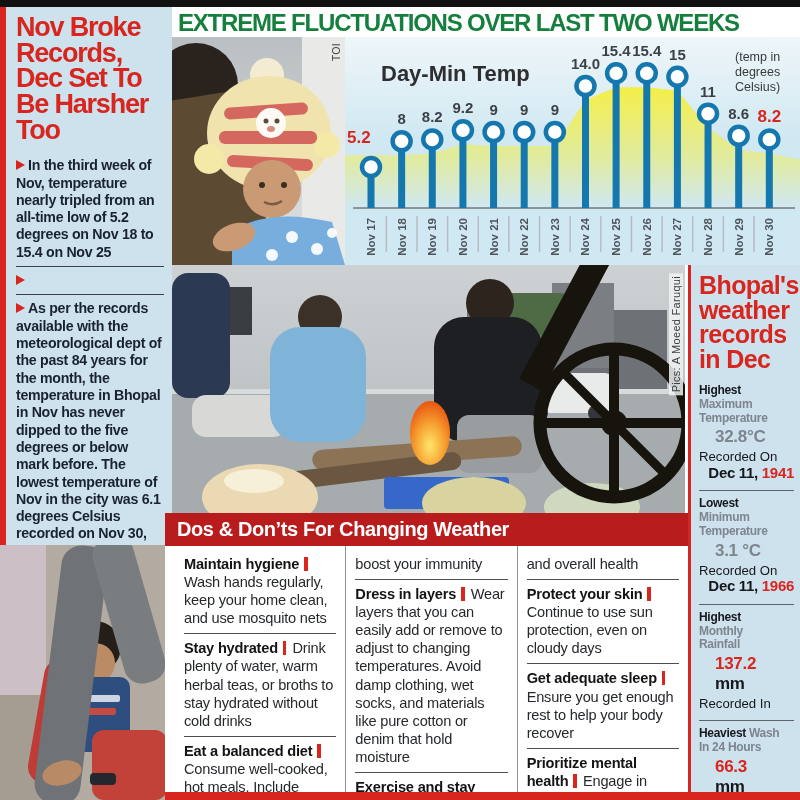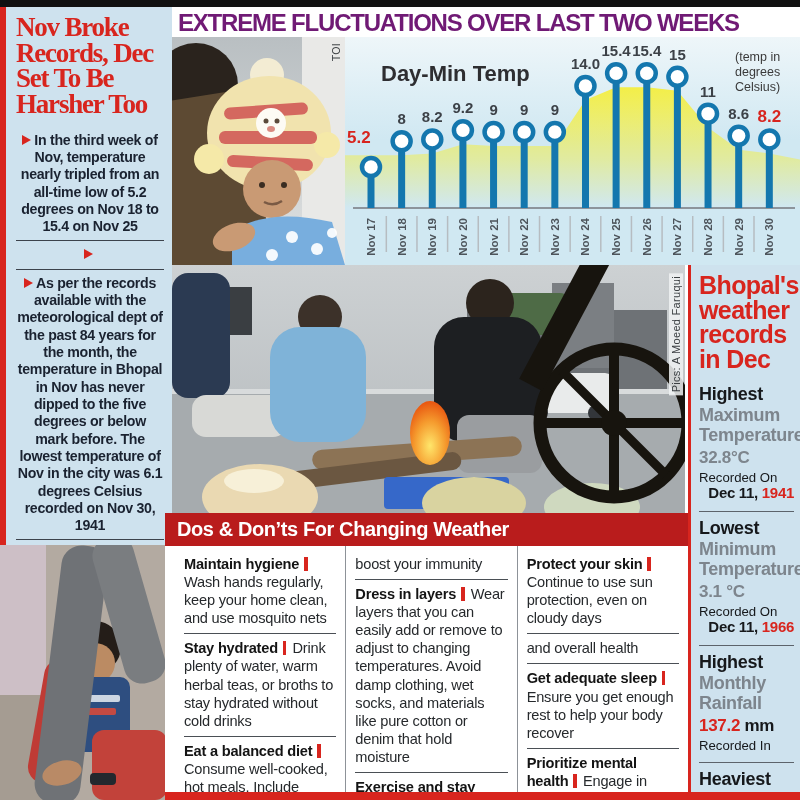--- a/index.html
+++ b/index.html
@@ -1,28 +1,28 @@
 <!DOCTYPE html>
 <html><head>
 <meta charset="utf-8">
 <style>
   html,body{margin:0;padding:0;}
   body{width:800px;height:800px;position:relative;overflow:hidden;background:#fff;
        font-family:"Liberation Sans",sans-serif;}
   .abs{position:absolute;}
   
   .topbar{left:0;top:0;width:800px;height:7px;background:#111;}
-  .hdr{left:178px;top:8px;width:620px;height:30px;color:#701a75;font-weight:bold;
+  .hdr{left:178px;top:8px;width:620px;height:30px;color:#15803d;font-weight:bold;
        font-size:24px;letter-spacing:-1.2px;line-height:30px;white-space:nowrap;}
   
   .sidebar{left:0;top:7px;width:172px;height:538px;background:#cee2ee;border-left:6px solid #d8251e;
            box-sizing:border-box;padding:8px 8px 4px 10px;}
-  .sb-title{color:#d8251e;font-weight:bold;font-size:27px;line-height:0.95;letter-spacing:-1.2px;margin-bottom:9px;font-family:Liberation Serif, serif;}
+  .sb-title{color:#d8251e;font-weight:bold;font-size:27px;line-height:0.95;letter-spacing:-1.2px;margin-bottom:9px;}
   .sb-item{font-size:14.2px;font-weight:bold;letter-spacing:-0.3px;color:#1a2230;line-height:1.22;
-           padding:5px 0;border-bottom:1px solid #3c434c;text-align:center;}
+           padding:5px 0;border-bottom:1px solid #3c434c;}
   .sb-item:last-child{border-bottom:none;}
   .arrow{display:inline-block;width:0;height:0;border-left:9px solid #d8251e;
          border-top:5px solid transparent;border-bottom:5px solid transparent;margin-right:3px;}
   
   .chart{left:345px;top:37px;width:455px;height:228px;
          background:linear-gradient(#eef6f9,#d0e8f2 45%,#d0e8f2);}
   
   .photo{overflow:hidden;}
   .p-baby{left:172px;top:37px;width:173px;height:228px;}
   .p-street{left:172px;top:265px;width:513px;height:248px;}
@@ -44,22 +44,22 @@
            padding:5px 0 6px;border-bottom:1px solid #4a4f55;}
   .dd-item:last-child{border-bottom:none;}
   .dd-lead{font-weight:bold;color:#141414;}
   .dd-sep{display:inline-block;width:3.5px;height:14px;background:#d8251e;margin:0 6px 0 5px;vertical-align:-2px;}
   
   .records{left:688px;top:265px;width:112px;height:527px;background:#cee2ee;border-left:3px solid #d8251e;
            box-sizing:border-box;padding:6px 6px 4px 8px;}
   .rec-title{color:#d8251e;font-weight:bold;font-size:25px;line-height:0.98;letter-spacing:-0.6px;margin:2px 0 7px;}
   .rec-entry{padding:6px 0 9px;border-bottom:1.5px solid #5c636b;}
   .rec-entry:last-child{border-bottom:none;}
-  .rl-lead{font-weight:bold;font-size:18px;line-height:1.15;letter-spacing:-0.3px;}
-  .rl-value{font-weight:bold;font-size:17px;margin:2px 0;letter-spacing:-0.3px;}
+  .rl-lead{font-weight:bold;font-size:12px;line-height:1.15;letter-spacing:-0.3px;}
+  .rl-value{font-weight:bold;font-size:17px;margin:2px 16px;letter-spacing:-0.3px;}
   .rl-plain{font-size:13.2px;line-height:1.15;}
   .rl-date{font-weight:bold;font-size:15px;line-height:1.12;letter-spacing:-0.3px;text-align:right;}
   .c-dark{color:#16181b;}.c-gray{color:#7d858d;}.c-red{color:#d8251e;}
   .botbar{left:165px;top:792px;width:635px;height:8px;background:#d8251e;}
 </style>
 </head>
 <body>
 
 <div class="abs topbar"></div>
 
@@ -274,22 +274,22 @@
       <div class="dd-item"><span class="dd-lead">Maintain hygiene</span><span class="dd-sep"></span><span class="dd-body">Wash hands regularly, keep your home clean, and use mosquito nets</span></div>
       <div class="dd-item"><span class="dd-lead">Stay hydrated</span><span class="dd-sep"></span><span class="dd-body">Drink plenty of water, warm herbal teas, or broths to stay hydrated without cold drinks</span></div>
       <div class="dd-item"><span class="dd-lead">Eat a balanced diet</span><span class="dd-sep"></span><span class="dd-body">Consume well-cooked, hot meals. Include vitamin C-rich foods to</span></div>
     </div>
   <div class="dd-col mid">
       <div class="dd-item"><span class="dd-body">boost your immunity</span></div>
       <div class="dd-item"><span class="dd-lead">Dress in layers</span><span class="dd-sep"></span><span class="dd-body">Wear layers that you can easily add or remove to adjust to changing temperatures. Avoid damp clothing, wet socks, and materials like pure cotton or denim that hold moisture</span></div>
       <div class="dd-item"><span class="dd-lead">Exercise and stay active</span><span class="dd-sep"></span><span class="dd-body">Regular physical activity can improve circulation</span></div>
     </div>
   <div class="dd-col">
+      <div class="dd-item"><span class="dd-body">and overall health</span></div>
       <div class="dd-item"><span class="dd-lead">Protect your skin</span><span class="dd-sep"></span><span class="dd-body">Continue to use sun protection, even on cloudy days</span></div>
-      <div class="dd-item"><span class="dd-body">and overall health</span></div>
       <div class="dd-item"><span class="dd-lead">Get adequate sleep</span><span class="dd-sep"></span><span class="dd-body">Ensure you get enough rest to help your body recover</span></div>
       <div class="dd-item"><span class="dd-lead">Prioritize mental health</span><span class="dd-sep"></span><span class="dd-body">Engage in activities like meditation or relaxation periods</span></div>
     </div>
 </div>
 
 <div class="abs records">
   <div class="rec-title">Bhopal's weather records in Dec</div>
   <div>
       <div class="rec-entry">
         <div class="rl-lead"><span class="c-dark">Highest</span></div>

